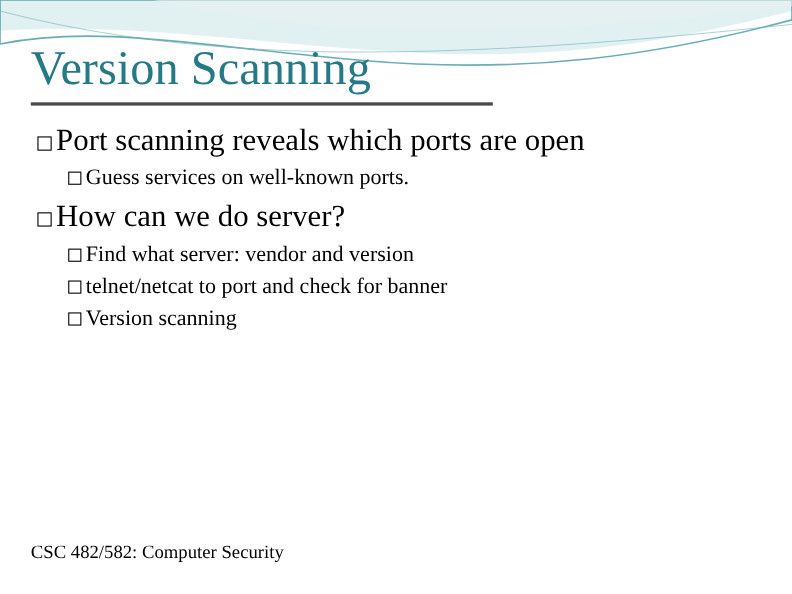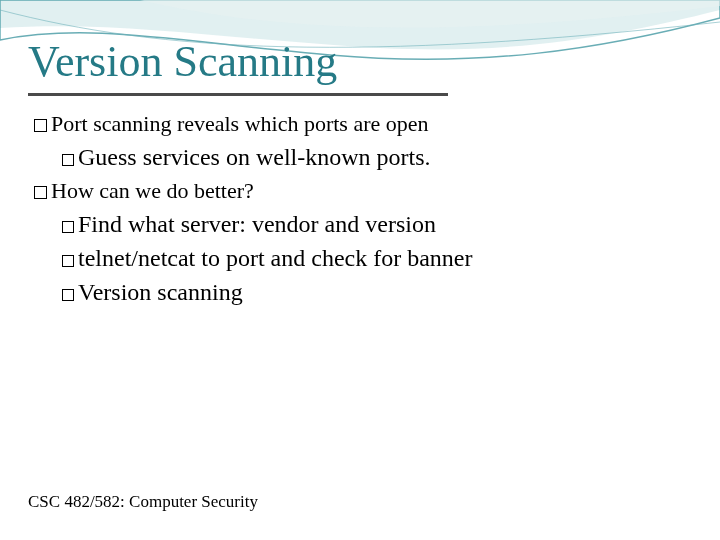--- a/index.html
+++ b/index.html
@@ -32,26 +32,26 @@
     height: 3px;
     background: #4a4a4a;
     margin-top: 4px;
     margin-bottom: 14px;
   }
   .content {
     padding-left: 6px;
     color: #000;
   }
   .lvl1 {
-    font-size: 22px;
+    font-size: 28px;
     margin-top: 4px;
     line-height: 1.3;
   }
   .lvl2 {
-    font-size: 24px;
+    font-size: 20px;
     margin-left: 28px;
     margin-top: 2px;
     line-height: 1.35;
   }
   .bullet-box {
     display: inline-block;
     width: 13px;
     height: 13px;
     border: 1.5px solid #000;
     background: #fff;
@@ -86,21 +86,21 @@
   <div class="rule"></div>
 
   <div class="content">
     <div class="lvl1">
       <span class="bullet-box"></span><span>Port scanning reveals which ports are open</span>
     </div>
     <div class="lvl2">
       <span class="bullet-box"></span><span>Guess services on well-known ports.</span>
     </div>
     <div class="lvl1">
-      <span class="bullet-box"></span><span>How can we do better?</span>
+      <span class="bullet-box"></span><span>How can we do server?</span>
     </div>
     <div class="lvl2">
       <span class="bullet-box"></span><span>Find what server: vendor and version</span>
     </div>
     <div class="lvl2">
       <span class="bullet-box"></span><span>telnet/netcat to port and check for banner</span>
     </div>
     <div class="lvl2">
       <span class="bullet-box"></span><span>Version scanning</span>
     </div>

